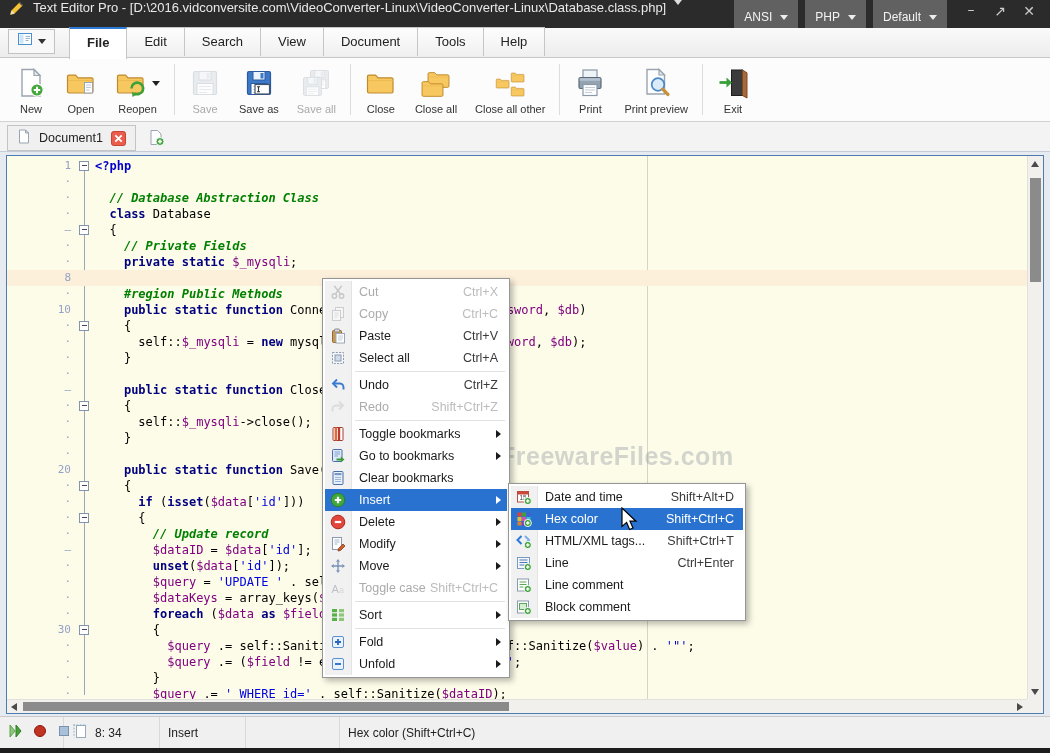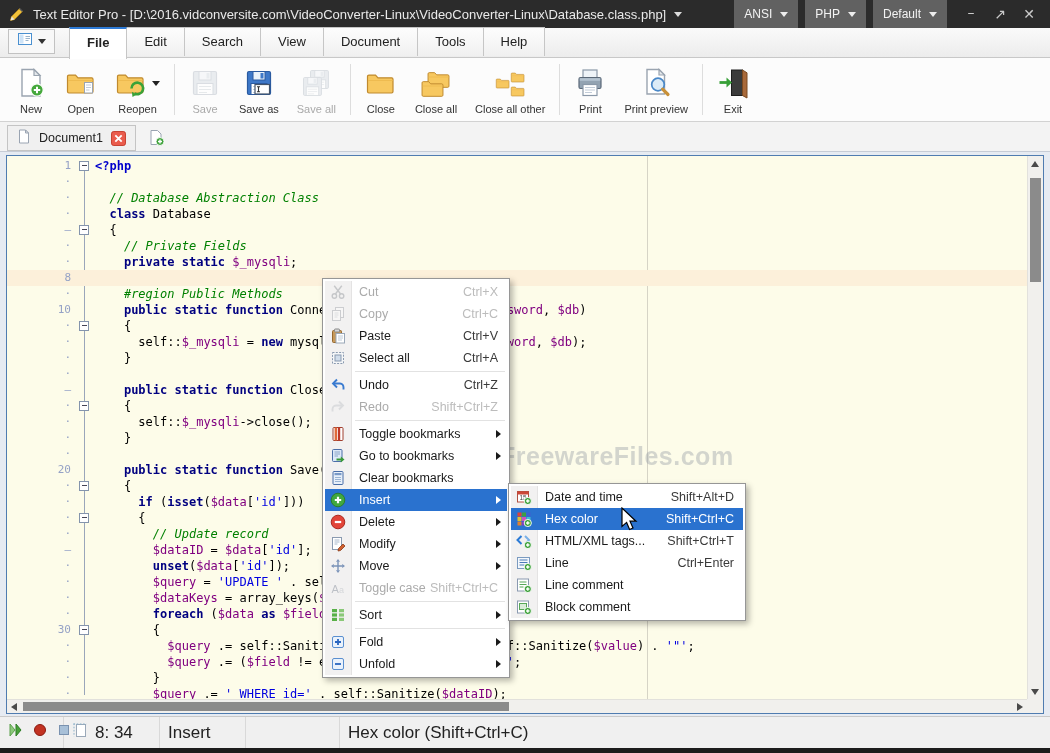--- a/index.html
+++ b/index.html
@@ -1,20 +1,20 @@
 <!DOCTYPE html>
 <html><head>
 <meta charset="utf-8">
 <style>
   html,body{margin:0;padding:0;background:#888;}
   .window{position:relative;width:1050px;height:753px;overflow:hidden;background:#e6ebf2;
     font-family:"Liberation Sans",sans-serif;-webkit-font-smoothing:antialiased;}
   
   .titlebar{position:absolute;top:0;left:0;right:0;height:28px;background:#2b2b2b;
-    display:flex;align-items:center;padding:0 8px;box-sizing:border-box;gap:8px;}
+    display:flex;align-items:flex-start;padding:0 8px;box-sizing:border-box;gap:8px;}
   .app-ic{display:flex;align-items:center;}
   .tb-title{color:#e9e9e9;font-size:13px;white-space:nowrap;}
   .title-caret{width:0;height:0;border-left:4px solid transparent;border-right:4px solid transparent;border-top:5px solid #dcdcdc;}
   .tb-spacer{flex:1;}
   .tb-drop{height:34px;background:#616161;color:#f3f3f3;font-size:12px;display:flex;align-items:center;
     gap:8px;padding:0 10px;margin-left:7px;}
   .tb-drop .caret{width:0;height:0;border-left:4px solid transparent;border-right:4px solid transparent;border-top:5px solid #ededed;}
   .win-btn{width:26px;height:22px;display:flex;align-items:center;justify-content:center;color:#cbcbcb;
     font-size:14px;margin-left:3px;font-family:"DejaVu Sans",sans-serif;}
   
@@ -51,21 +51,21 @@
   .ruler{position:absolute;left:640px;top:0;bottom:0;width:1px;background:#d6d4c6;}
   .foldline{position:absolute;left:77px;top:8px;bottom:4px;width:1px;background:#9aa6ba;}
   .lines{position:absolute;left:0;top:2px;right:0;}
   .line{height:16px;display:flex;white-space:pre;}
   .line.cur{background:#fcf0da;}
   .line .gut{width:64px;text-align:right;color:#95a2c6;font-size:11px;flex:none;padding-right:4px;}
   .line .fm{width:20px;flex:none;position:relative;}
   .foldbox{position:absolute;left:4px;top:2.5px;width:10px;height:10px;background:#fff;border:1px solid #8494ac;box-sizing:border-box;}
   .foldbox::after{content:"";position:absolute;left:1.5px;right:1.5px;top:3.5px;height:1px;background:#445;}
   .line .cd{flex:1;}
-  .tok-p{color:#000;} .tok-k{color:#000080;font-weight:bold;} .tok-c{color:#008000;font-style:italic;}
+  .tok-p{color:#000;} .tok-k{color:#000080;font-weight:bold;} .tok-c{color:#008000;font-style:italic;font-weight:bold;}
   .tok-v{color:#800080;} .tok-s{color:#0000e0;} .tok-d{color:#0000cc;font-weight:bold;}
   
   .vscroll{position:absolute;top:0;right:0;width:16px;bottom:14px;background:#f1f0ed;border-left:1px solid #e2e1dc;box-sizing:border-box;}
   .vthumb{position:absolute;left:2px;right:2px;top:22px;height:104px;background:#8b8b8b;}
   .sb-up{position:absolute;top:5px;left:3px;width:0;height:0;border-left:4.5px solid transparent;border-right:4.5px solid transparent;border-bottom:6px solid #4a4a4a;}
   .sb-down{position:absolute;bottom:4px;left:3px;width:0;height:0;border-left:4.5px solid transparent;border-right:4.5px solid transparent;border-top:6px solid #4a4a4a;}
   .hscroll{position:absolute;left:0;right:16px;bottom:0;height:14px;background:#f1f0ed;border-top:1px solid #e2e1dc;box-sizing:border-box;}
   .hthumb{position:absolute;top:2px;bottom:2px;left:16px;width:486px;background:#8b8b8b;}
   .sb-left{position:absolute;left:4px;top:3px;width:0;height:0;border-top:4.5px solid transparent;border-bottom:4.5px solid transparent;border-right:6px solid #4a4a4a;}
   .sb-right{position:absolute;right:4px;top:3px;width:0;height:0;border-top:4.5px solid transparent;border-bottom:4.5px solid transparent;border-left:6px solid #4a4a4a;}
@@ -86,21 +86,21 @@
   .menu-item.disabled .mi-shortcut{color:#bcbcbc;}
   .menu-item.disabled .mi-icon svg{opacity:.4;filter:grayscale(.7);}
   .menu-item.selected{background:#2a72cf;}
   .menu-item.selected .mi-label{color:#fff;}
   .menu-item.selected .mi-shortcut{color:#fff;}
   .menu-item.selected .mi-arrow{border-left-color:#fff;}
   .menu-sep{position:relative;height:5px;z-index:1;display:flex;align-items:center;}
   .menu-sep::after{content:"";height:1px;background:#e2e2e2;flex:1;margin-left:30px;margin-right:2px;}
   
   .statusbar{position:absolute;left:0;top:716px;right:0;height:32px;background:#f0f0f0;border-top:1px solid #c9c9c9;
-    display:flex;align-items:stretch;font-size:17px;color:#222;box-sizing:border-box;}
+    display:flex;align-items:stretch;font-size:12px;color:#222;box-sizing:border-box;}
   .sb-sec{display:flex;align-items:center;border-right:1px solid #d9d9d9;padding:0 8px;box-sizing:border-box;gap:7px;}
   .sb-sec.icons{width:64px;gap:8px;}
   .sb-sec.caret{width:96px;}
   .sb-sec.mode{width:86px;}
   .sb-sec.blank{width:94px;}
   .sb-sec.hint{flex:1;border-right:none;}
   .bottom-strip{position:absolute;left:0;top:748px;right:0;height:5px;background:#1c1c1c;}
   
   .watermark{position:absolute;left:500px;top:442px;font-size:25px;font-weight:bold;letter-spacing:.5px;
     color:rgba(143,150,160,.38);z-index:30;pointer-events:none;}

